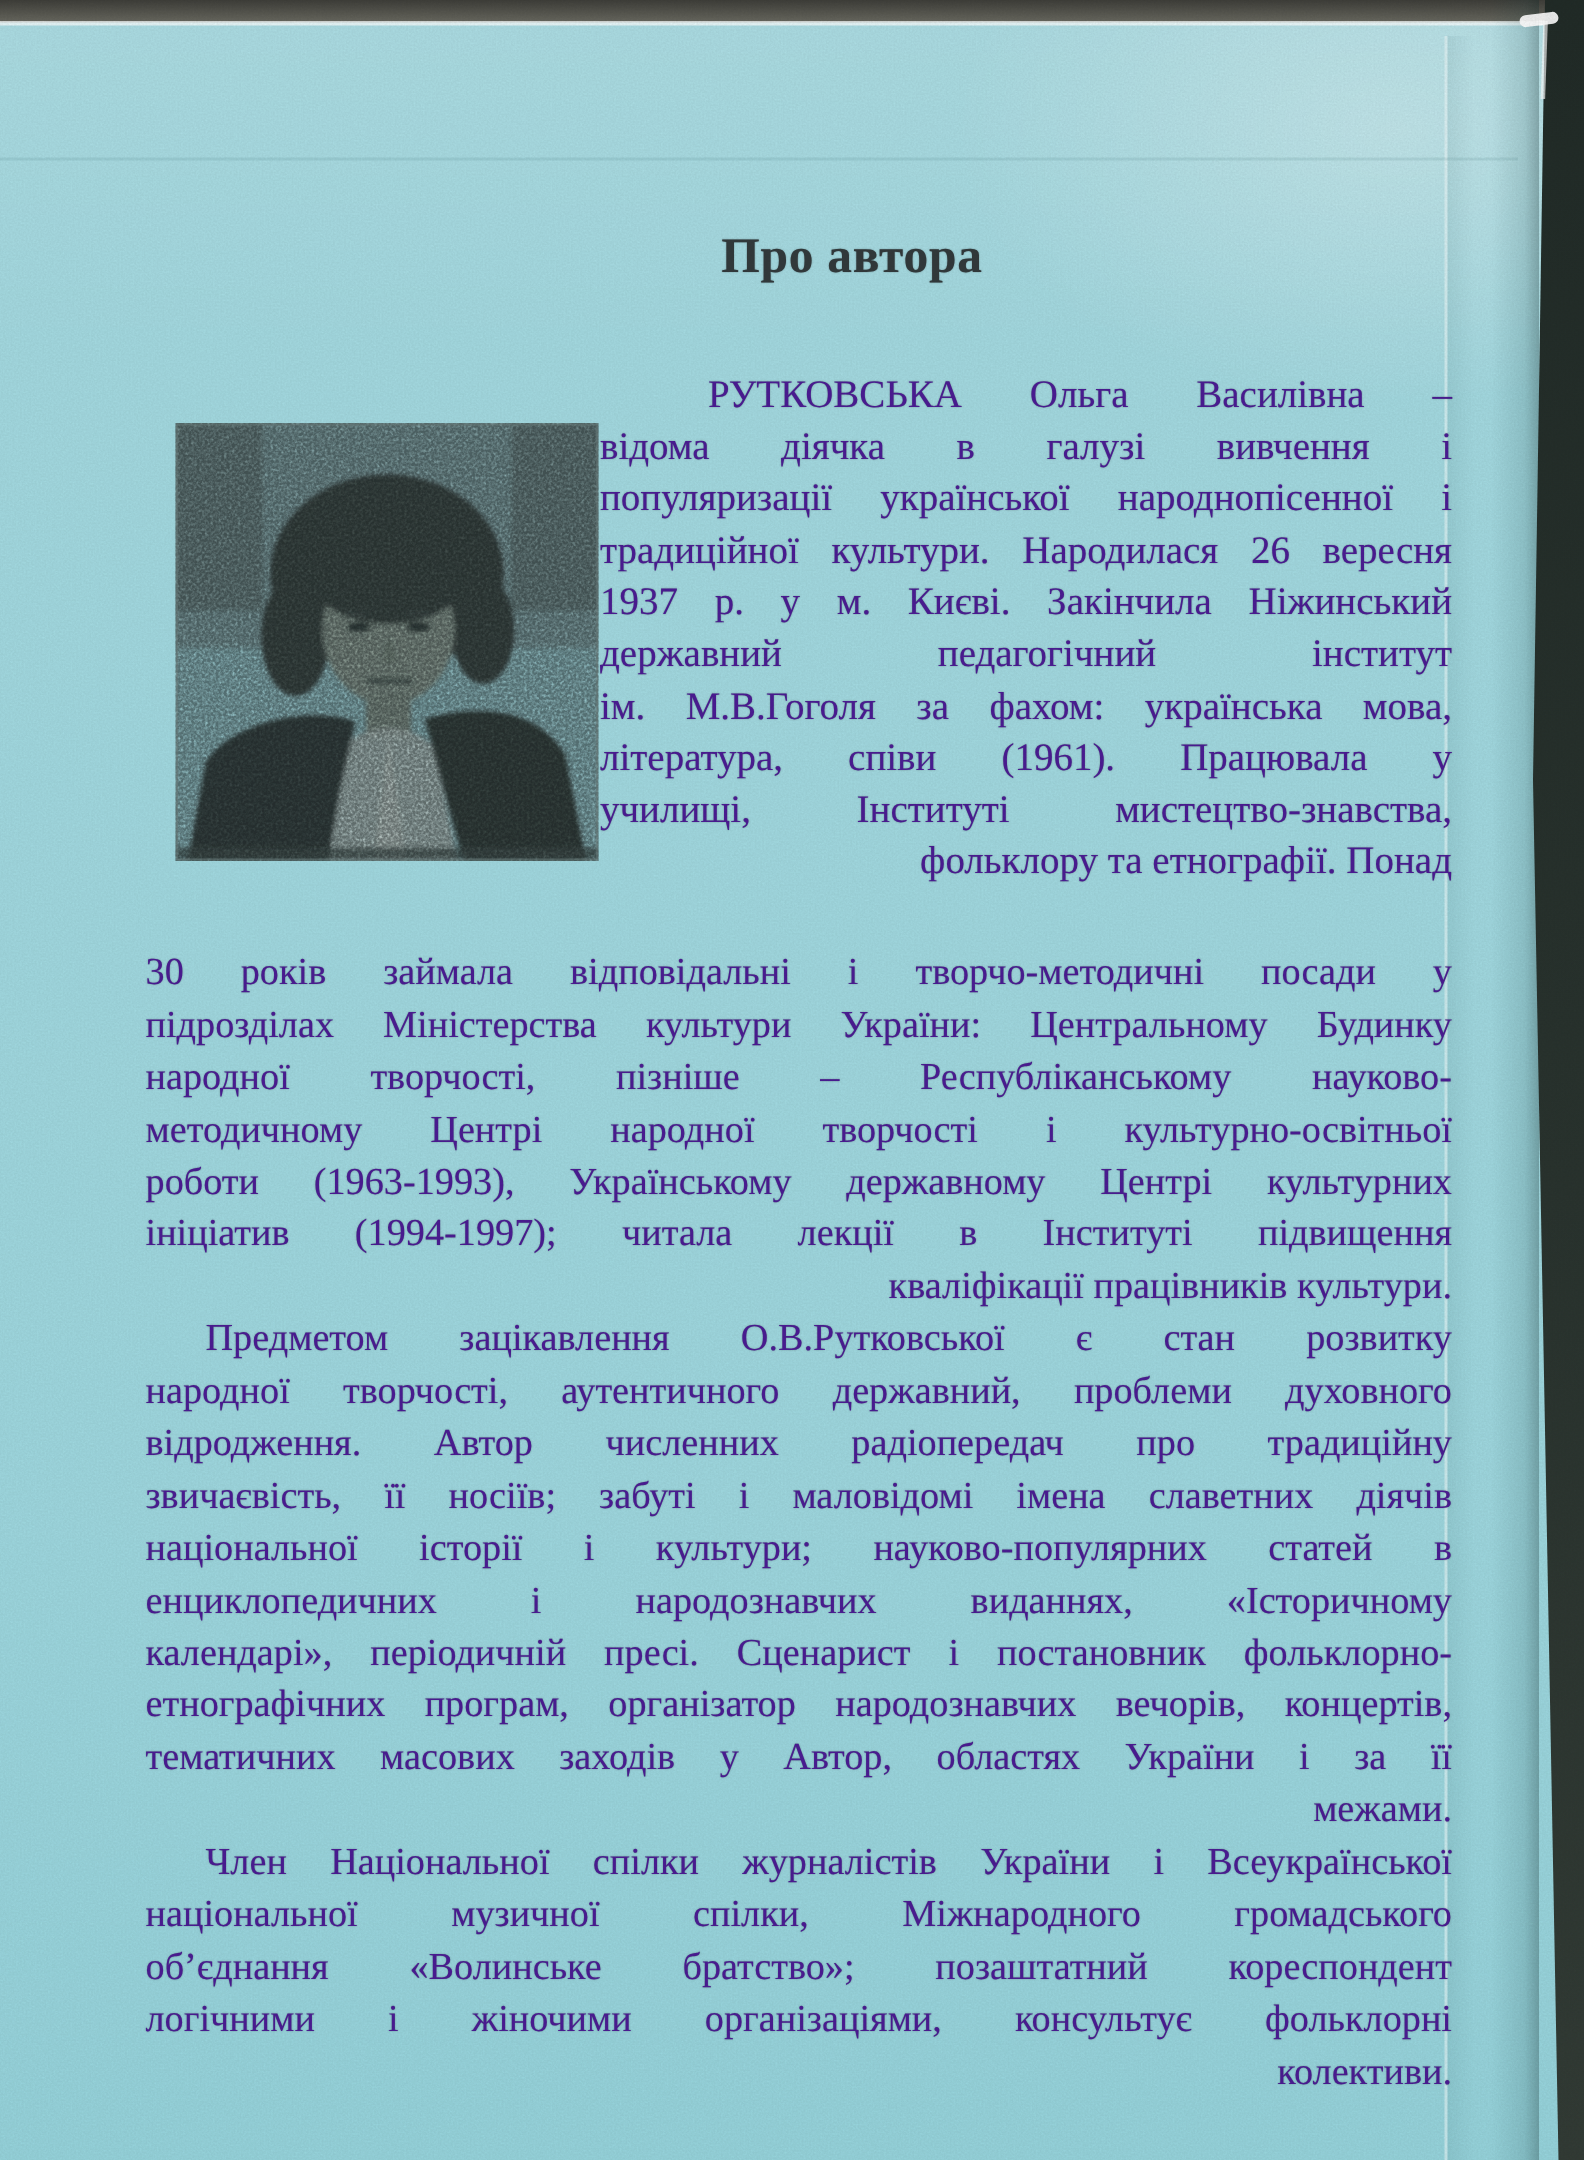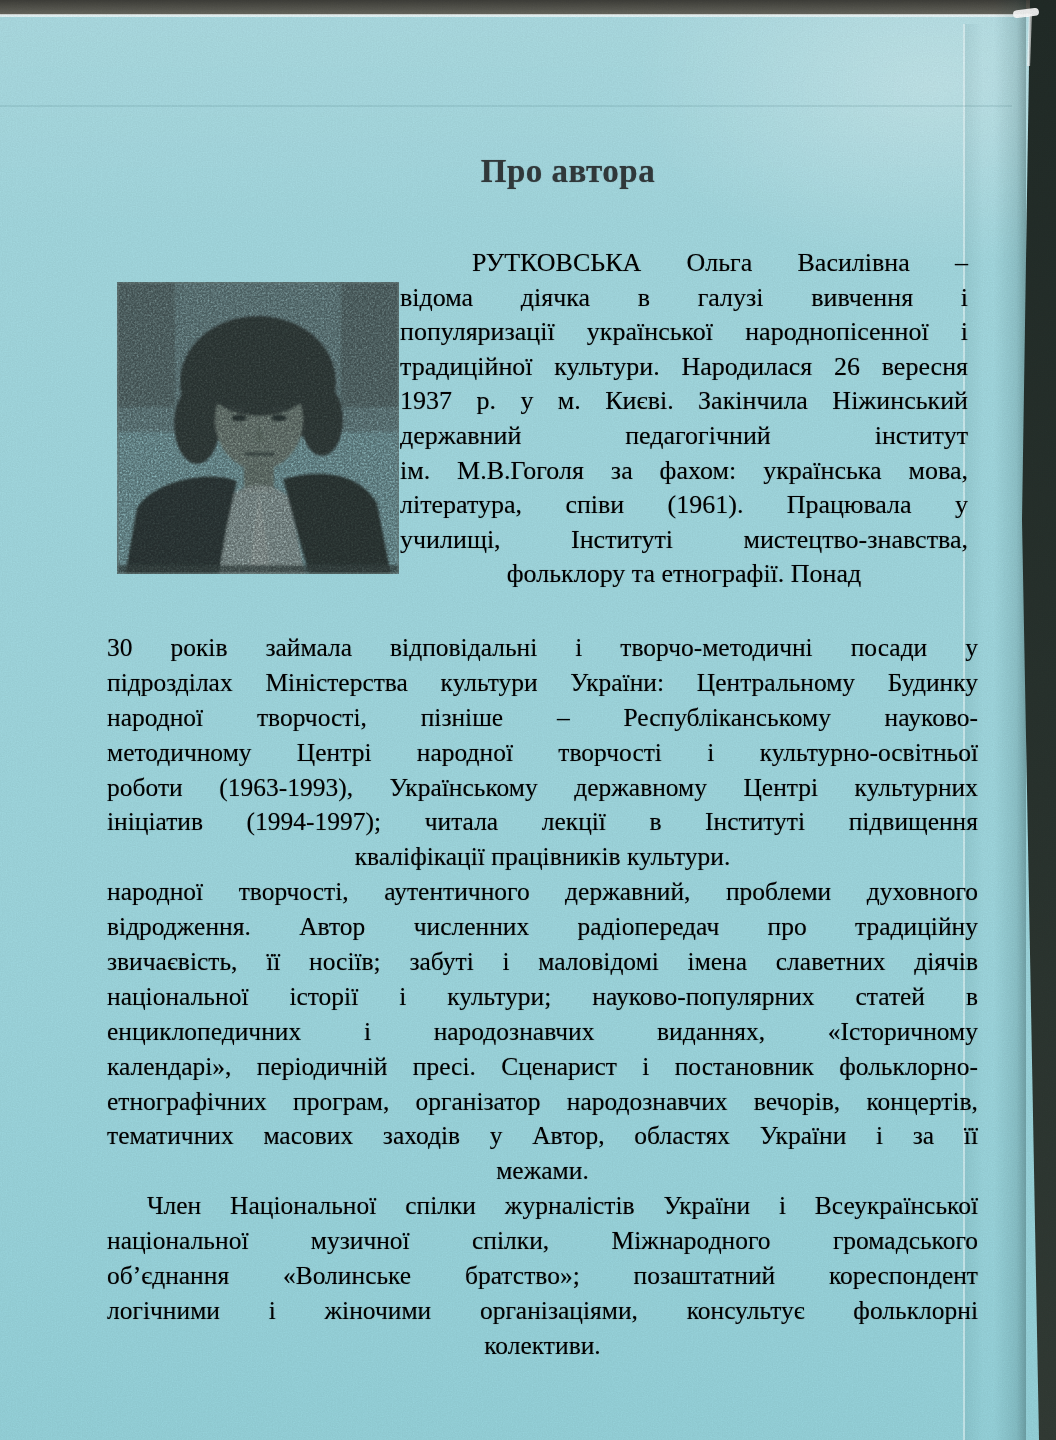--- a/index.html
+++ b/index.html
@@ -32,28 +32,28 @@
   .crease-v { position:absolute; left:963px; top:24px; width:2px; height:1416px;
     background:rgba(240,252,252,0.55); }
   .crease-v-shade { position:absolute; left:965px; top:24px; width:24px; height:1416px;
     background:linear-gradient(90deg, rgba(55,105,110,0.10), rgba(55,105,110,0) 75%); }
   .crease-h { position:absolute; left:0; top:105px; width:1012px; height:2px;
     background:rgba(85,135,140,0.16); }
   
   .title { position:absolute; left:98px; top:153px; width:870px; text-align:center;
     font-size:33px; font-weight:bold; color:#333b3d; letter-spacing:0.5px;
     transform:translateX(35px); text-shadow:0 0 1px rgba(40,50,52,0.55); }
-  .txt { position:absolute; color:#000000; text-shadow:0 0 1px rgba(43,51,53,0.5); }
+  .txt { position:absolute; color:#4c1d95; text-shadow:0 0 1px rgba(43,51,53,0.5); }
   .col-right { left:400px; top:246px; width:568px; font-size:26px; }
   .col-right .ln { height:34.6px; line-height:34.6px; }
-  .col-full { left:97px; top:631px; width:871px; font-size:25.5px;margin-left:10px; }
+  .col-full { left:97px; top:631px; width:871px; font-size:25.5px; }
   .col-full .ln { height:34.9px; line-height:34.9px; }
   .ln { overflow:visible; }
   .j  { text-align:justify; text-align-last:justify; }
-  .nj { text-align:center; }
+  .nj { text-align:right; }
   .ind40 { text-indent:40px; }
   .ind72 { text-indent:72px; }
   
   .photo { position:absolute; left:117px; top:282px; width:282px; height:292px; }
   .grain { position:absolute; left:0; top:0; pointer-events:none; opacity:0.06; }
 </style>
 </head>
 <body>
 
 <div class="page">
@@ -133,20 +133,21 @@
   </div>
 
   <div class="txt col-full">
     <div class="ln j">30 років займала відповідальні і творчо-методичні посади у</div>
     <div class="ln j">підрозділах Міністерства культури України: Центральному Будинку</div>
     <div class="ln j">народної творчості, пізніше – Республіканському науково-</div>
     <div class="ln j">методичному Центрі народної творчості і культурно-освітньої</div>
     <div class="ln j">роботи (1963-1993), Українському державному Центрі культурних</div>
     <div class="ln j">ініціатив (1994-1997); читала лекції в Інституті підвищення</div>
     <div class="ln nj">кваліфікації працівників культури.</div>
+    <div class="ln j ind40">Предметом зацікавлення О.В.Рутковської є стан розвитку</div>
     <div class="ln j">народної творчості, аутентичного державний, проблеми духовного</div>
     <div class="ln j">відродження. Автор численних радіопередач про традиційну</div>
     <div class="ln j">звичаєвість, її носіїв; забуті і маловідомі імена славетних діячів</div>
     <div class="ln j">національної історії і культури; науково-популярних статей в</div>
     <div class="ln j">енциклопедичних і народознавчих виданнях, «Історичному</div>
     <div class="ln j">календарі», періодичній пресі. Сценарист і постановник фольклорно-</div>
     <div class="ln j">етнографічних програм, організатор народознавчих вечорів, концертів,</div>
     <div class="ln j">тематичних масових заходів у Автор, областях України і за її</div>
     <div class="ln nj">межами.</div>
     <div class="ln j ind40">Член Національної спілки журналістів України і Всеукраїнської</div>

